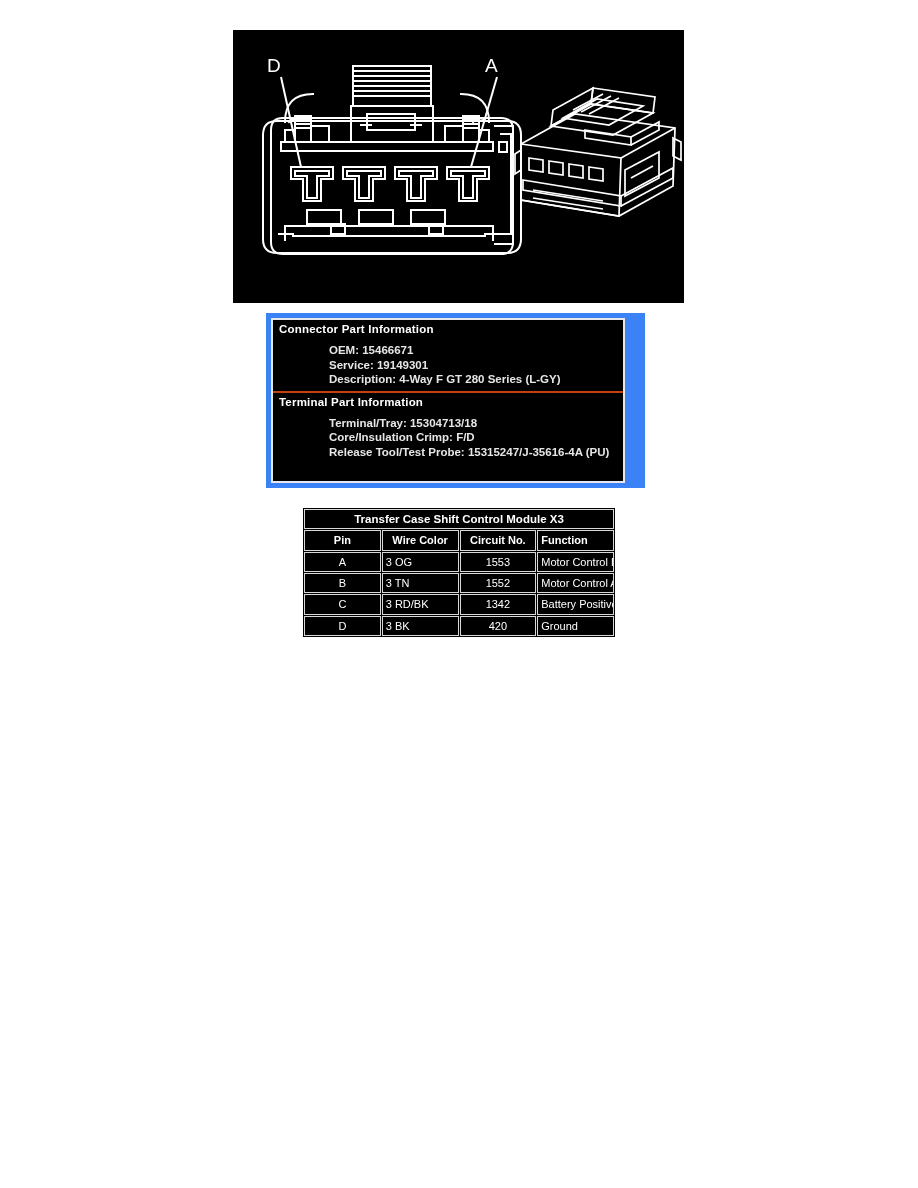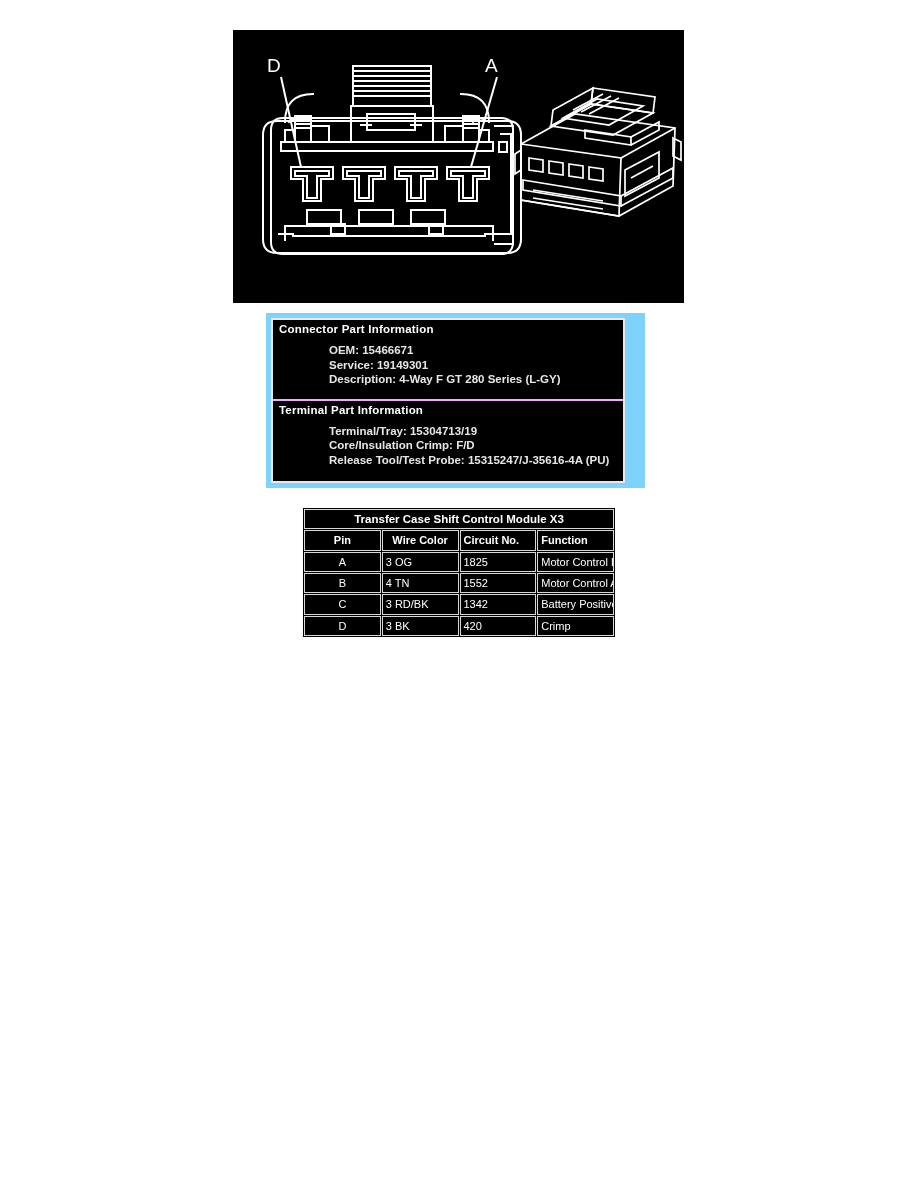--- a/index.html
+++ b/index.html
@@ -33,37 +33,36 @@
     fill: #ffffff;
   }
 
   
   #part-info-panel {
     position: absolute;
     left: 266px;
     top: 313px;
     width: 379px;
     height: 175px;
-    background: #7dd3fc;
+    background: #3b82f6;
     box-sizing: border-box;
     padding: 5px 20px 5px 5px;
   }
   #part-info-inner {
     border: 2px solid #e8e8e8;
     background: #000000;
     width: 100%;
     height: 100%;
     box-sizing: border-box;
   }
   .info-section {
     box-sizing: border-box;
   }
   .info-section + .info-section {
-    border-top: 2px solid #f0abfc;
-    margin-top: 8px;
+    border-top: 2px solid #c2410c;
   }
   .info-heading {
     color: #ffffff;
     font-size: 11.5px;
     font-weight: bold;
     padding: 3px 0 2px 6px;
     letter-spacing: 0.2px;
   }
   .info-lines {
     padding: 6px 0 4px 56px;
@@ -110,21 +109,21 @@
     font-size: 11.5px !important;
     text-align: center;
   }
   .col-head {
     font-weight: bold !important;
     text-align: center;
     margin-top: 24px;
   }
   .cell-pin { text-align: center; width: 26px; }
   .cell-wire { width: 72px; }
-  .cell-circuit { text-align: left; width: 72px; }
+  .cell-circuit { text-align: center; width: 72px; }
   .cell-function { text-align: left; padding-left: 4px; }
 </style>
 </head>
 <body>
 
 <div id="connector-figure">
   <svg width="451" height="273" viewBox="0 0 451 273" xmlns="http://www.w3.org/2000/svg">
     <rect x="0" y="0" width="451" height="273" fill="#000000"></rect>
 
     <g fill="none" stroke="#ffffff" stroke-width="2" stroke-linejoin="miter" stroke-linecap="square">
@@ -239,21 +238,21 @@
       <div class="info-lines">
         <div class="info-line">OEM: 15466671</div>
         <div class="info-line">Service: 19149301</div>
         <div class="info-line">Description: 4-Way F GT 280 Series (L-GY)</div>
       </div>
     </div>
 
     <div class="info-section">
       <div class="info-heading">Terminal Part Information</div>
       <div class="info-lines">
-        <div class="info-line">Terminal/Tray: 15304713/19</div>
+        <div class="info-line">Terminal/Tray: 15304713/18</div>
         <div class="info-line">Core/Insulation Crimp: F/D</div>
         <div class="info-line">Release Tool/Test Probe: 15315247/J-35616-4A (PU)</div>
       </div>
     </div>
 
   </div>
 </div>
 
 <div id="pinout-table-wrap">
   <table id="pinout-table">
@@ -263,36 +262,36 @@
       </tr>
       <tr>
         <th class="col-head cell-pin">Pin</th>
         <th class="col-head cell-wire">Wire Color</th>
         <th class="col-head cell-circuit">Circuit No.</th>
         <th class="col-head cell-function" style="text-align:left">Function</th>
       </tr>
       <tr>
         <td class="cell-pin">A</td>
         <td class="cell-wire">3 OG</td>
-        <td class="cell-circuit">1825</td>
+        <td class="cell-circuit">1553</td>
         <td class="cell-function">Motor Control B</td>
       </tr>
       <tr>
         <td class="cell-pin">B</td>
-        <td class="cell-wire">4 TN</td>
+        <td class="cell-wire">3 TN</td>
         <td class="cell-circuit">1552</td>
         <td class="cell-function">Motor Control A</td>
       </tr>
       <tr>
         <td class="cell-pin">C</td>
         <td class="cell-wire">3 RD/BK</td>
         <td class="cell-circuit">1342</td>
         <td class="cell-function">Battery Positive Voltage</td>
       </tr>
       <tr>
         <td class="cell-pin">D</td>
         <td class="cell-wire">3 BK</td>
         <td class="cell-circuit">420</td>
-        <td class="cell-function">Crimp</td>
+        <td class="cell-function">Ground</td>
       </tr>
     </tbody>
   </table>
 </div>
 
 </body></html>

